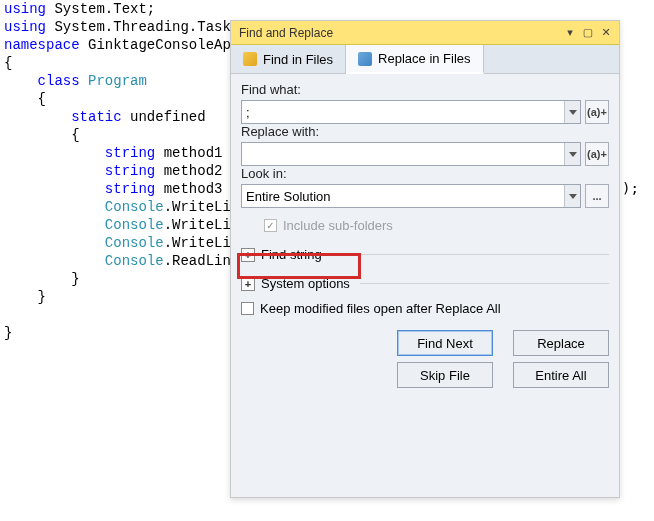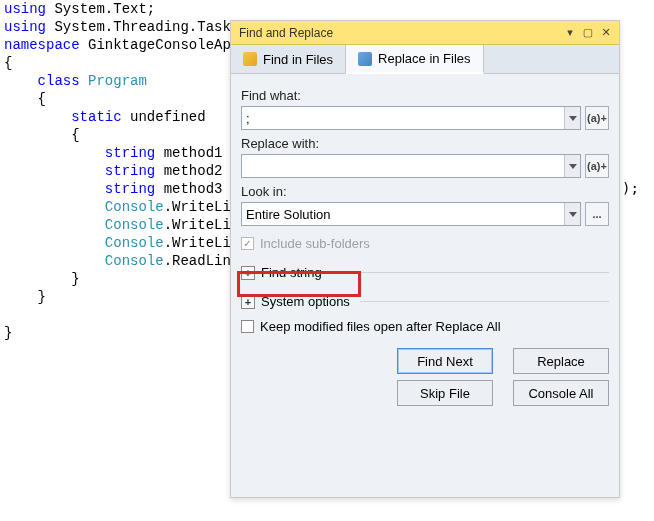--- a/index.html
+++ b/index.html
@@ -66,21 +66,21 @@
 .tab.active { background: #f7f9fc; border-bottom: 2px solid #fff; margin-bottom: -1px; justify-content: center; }
 .tab .icon { width: 14px; height: 14px; }
 .tab-icon-find { background: linear-gradient(135deg,#f5c84a,#e2a520); border-radius: 2px; }
 .tab-icon-replace { background: linear-gradient(135deg,#6fa8dc,#3d85c6); border-radius: 2px; }
 
 .body {
   padding: 8px 10px;
   flex: 1;
   overflow: auto;
 }
-.field-label { font-size: 13px; color: #222; margin-top: 6px; margin-bottom: 3px; }
+.field-label { font-size: 13px; color: #222; margin-bottom: 3px; }
 .field-row { display: flex; gap: 4px; align-items: center; }
 .combo {
   flex: 1;
   height: 24px;
   border: 1px solid #9da6b2;
   background: #fff;
   display: flex;
   align-items: center;
   padding: 0 4px;
   font-size: 13px;
@@ -96,21 +96,21 @@
 .exp-btn {
   width: 24px; height: 24px;
   border: 1px solid #a8afb8;
   background: #f3f5f8;
   display: flex; align-items: center; justify-content: center;
   font-size: 11px; font-weight: bold; color: #444;
   cursor: pointer;
 }
 
 .check-row { display: flex; align-items: center; gap: 6px; margin-top: 10px; }
-.check-row.disabled { color: #9aa0a6; }
+.check-row.disabled { color: #9aa0a6; margin-left: 23px; }
 .check-row .box {
   width: 13px; height: 13px; border: 1px solid #888; background: #fff;
   display: flex; align-items: center; justify-content: center;
 }
 .check-row.disabled .box { border-color: #bbb; }
 .check-row.checked .box::after { content: "✓"; font-size: 10px; color: #888; line-height: 1; }
 
 .section-row { display: flex; align-items: center; margin-top: 14px; gap: 6px; }
 .section-row .toggle {
   width: 14px; height: 14px; border: 1px solid #888; background: #fafafa;
@@ -217,19 +217,19 @@
       <span class="box"></span>
       <span>Keep modified files open after Replace All</span>
     </div>
 
     <div class="button-row">
       <div class="btn primary">Find Next</div>
       <div class="btn">Replace</div>
     </div>
     <div class="button-row" style="margin-top:6px;">
       <div class="btn">Skip File</div>
-      <div class="btn">Console All</div>
+      <div class="btn">Entire All</div>
     </div>
 
   </div>
 </div>
 
 <div style="position: absolute; left: 622px; top: 180px; font-family: Consolas, monospace; font-size: 14px;">);</div>
 
 </body></html>

